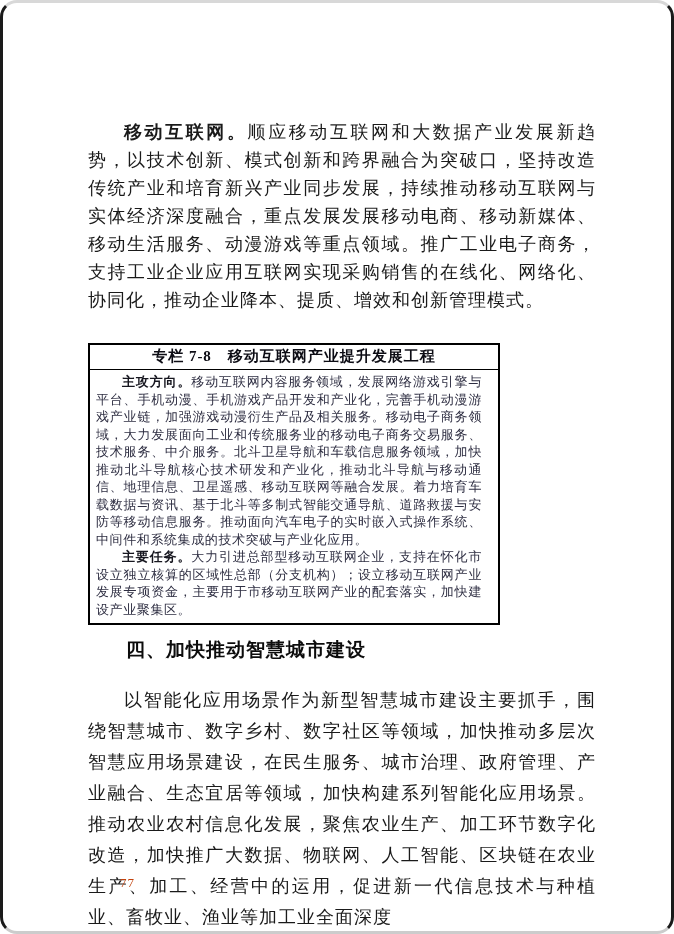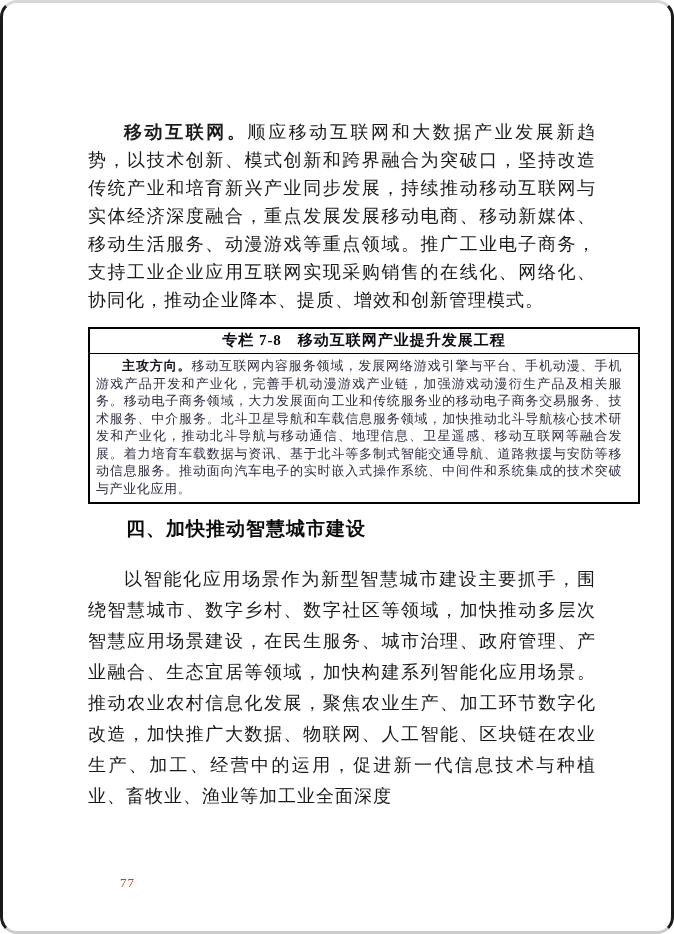--- a/index.html
+++ b/index.html
@@ -34,23 +34,23 @@
     color: #1a1a1a;
     text-align: justify;
     text-indent: 2em;
     letter-spacing: 1px;
   }
   .para-2 {
     line-height: 31px;
   }
   .para .lead { font-weight: bold; }
   .column-box {
-    margin-top: 13px;
+    margin-top: 29px;
     border: 2px solid #000000;
-    width: 552px;
+    width: 412px;
   }
   .box-title {
     font-size: 15px;
     font-weight: bold;
     text-align: center;
     color: #0c0c14;
     padding: 2px 0 3px 0;
     border-bottom: 1.5px solid #000000;
     letter-spacing: 1px;
   }
@@ -89,20 +89,21 @@
 
 <div class="page">
   <div class="content">
 
     <p class="para"><span class="lead">移动互联网。</span><span>顺应移动互联网和大数据产业发展新趋势，以技术创新、模式创新和跨界融合为突破口，坚持改造传统产业和培育新兴产业同步发展，持续推动移动互联网与实体经济深度融合，重点发展发展移动电商、移动新媒体、移动生活服务、动漫游戏等重点领域。推广工业电子商务，支持工业企业应用互联网实现采购销售的在线化、网络化、协同化，推动企业降本、提质、增效和创新管理模式。</span></p>
 
     <div class="column-box">
       <div class="box-title">专栏 7-8　移动互联网产业提升发展工程</div>
       <div class="box-body">
         <p class="box-para"><span class="box-lead">主攻方向。</span><span>移动互联网内容服务领域，发展网络游戏引擎与平台、手机动漫、手机游戏产品开发和产业化，完善手机动漫游戏产业链，加强游戏动漫衍生产品及相关服务。移动电子商务领域，大力发展面向工业和传统服务业的移动电子商务交易服务、技术服务、中介服务。北斗卫星导航和车载信息服务领域，加快推动北斗导航核心技术研发和产业化，推动北斗导航与移动通信、地理信息、卫星遥感、移动互联网等融合发展。着力培育车载数据与资讯、基于北斗等多制式智能交通导航、道路救援与安防等移动信息服务。推动面向汽车电子的实时嵌入式操作系统、中间件和系统集成的技术突破与产业化应用。</span></p>
+        <p class="box-para"><span class="box-lead">主要任务。</span><span>大力引进总部型移动互联网企业，支持在怀化市设立独立核算的区域性总部（分支机构）；设立移动互联网产业发展专项资金，主要用于市移动互联网产业的配套落实，加快建设产业聚集区。</span></p>
       </div>
     </div>
 
     <h2 class="section-heading">四、加快推动智慧城市建设</h2>
 
     <p class="para para-2 after-heading"><span>以智能化应用场景作为新型智慧城市建设主要抓手，围绕智慧城市、数字乡村、数字社区等领域，加快推动多层次智慧应用场景建设，在民生服务、城市治理、政府管理、产业融合、生态宜居等领域，加快构建系列智能化应用场景。推动农业农村信息化发展，聚焦农业生产、加工环节数字化改造，加快推广大数据、物联网、人工智能、区块链在农业生产、加工、经营中的运用，促进新一代信息技术与种植业、畜牧业、渔业等加工业全面深度</span></p>
 
   </div>
 
   <div class="page-number">77</div>

